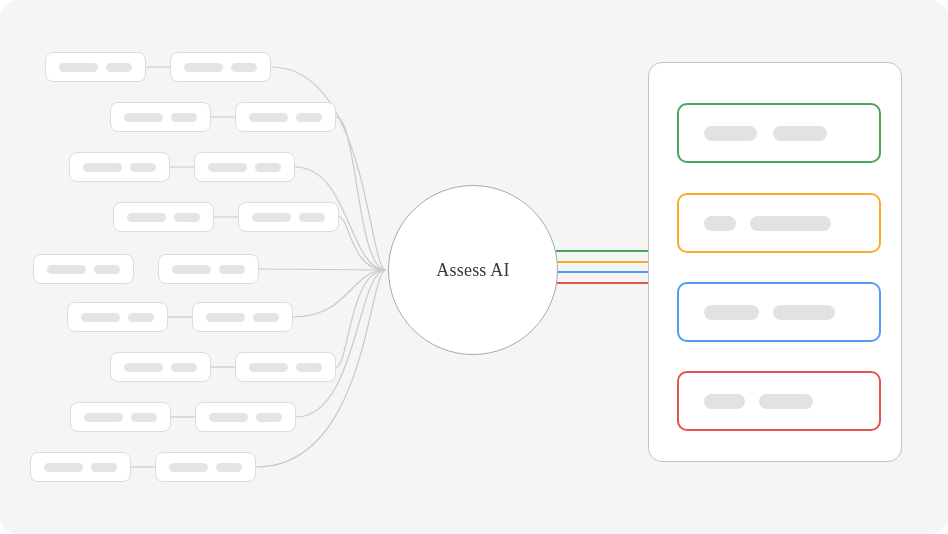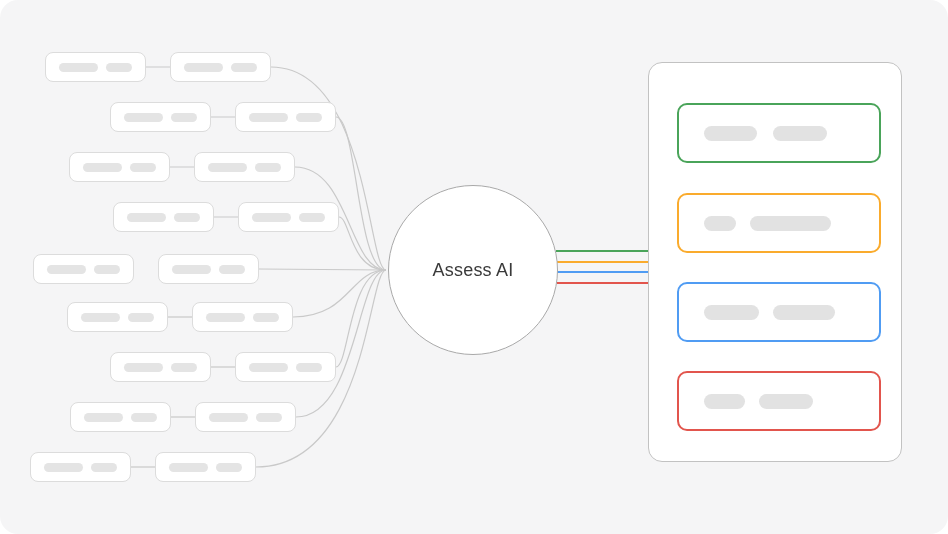--- a/index.html
+++ b/index.html
@@ -2,21 +2,21 @@
 <html><head>
 <meta charset="utf-8">
 <style>
   html,body{margin:0;padding:0;background:#ffffff;font-family:"Liberation Sans",sans-serif;}
   .canvas{position:relative;width:948px;height:534px;background:#f5f5f6;border-radius:18px;overflow:hidden;}
   svg.wires{position:absolute;left:0;top:0;width:948px;height:534px;}
   .sk-box{position:absolute;width:101px;height:30px;background:#ffffff;border:1px solid #dcdcdc;border-radius:8px;box-sizing:border-box;}
   .sk-pill{position:absolute;top:10px;height:9px;background:#e4e4e4;border-radius:999px;}
   .sk-pill.long{left:13px;width:39px;}
   .sk-pill.short{left:60px;width:26px;}
-  .hub{position:absolute;left:388px;top:185px;width:170px;height:170px;background:#ffffff;border:1px solid #a9a9a9;border-radius:50%;display:flex;align-items:center;justify-content:center;box-sizing:border-box;}
+  .hub{position:absolute;left:388px;top:185px;width:170px;height:170px;background:#ffffff;border:1px solid #a9a9a9;border-radius:50%;display:flex;align-items:center;justify-content:center;box-sizing:border-box;font-family:Liberation Serif, serif;}
   .hub-label{font-size:18px;color:#3a3a3a;letter-spacing:.2px;}
   .panel{position:absolute;left:648px;top:62px;width:254px;height:400px;background:#ffffff;border:1px solid #c2c2c2;border-radius:14px;box-sizing:border-box;}
   .card{position:absolute;left:28px;width:204px;height:60px;background:#ffffff;border:2px solid #999;border-radius:10px;box-sizing:border-box;}
   .card-pill{position:absolute;top:21px;height:15px;background:#e2e2e2;border-radius:999px;}
   .card-green{top:40px;}  .card-yellow{top:130px;}  .card-blue{top:219px;}  .card-red{top:308px;}
   .cg-p1{left:25px;width:53px;} .cg-p2{left:94px;width:54px;}
   .cy-p1{left:25px;width:32px;} .cy-p2{left:71px;width:81px;}
   .cb-p1{left:25px;width:55px;} .cb-p2{left:94px;width:62px;}
   .cr-p1{left:25px;width:41px;} .cr-p2{left:80px;width:54px;}
 </style>

